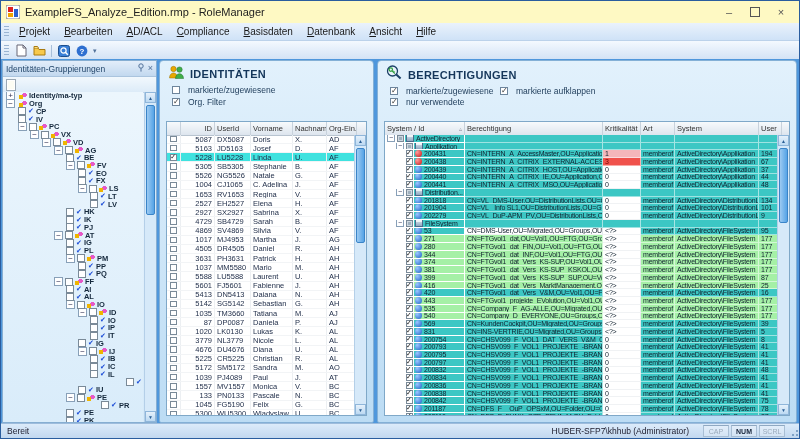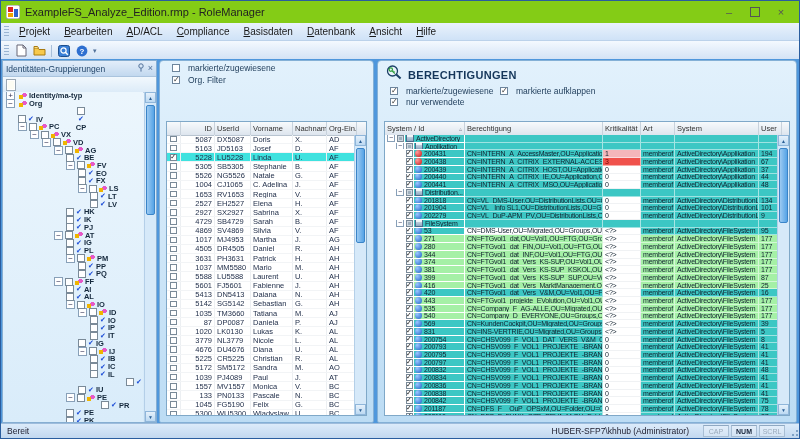--- a/index.html
+++ b/index.html
@@ -1,18 +1,18 @@
 <!DOCTYPE html>
 <html><head>
 <meta charset="utf-8">
 <style>
   html,body{margin:0;padding:0;background:#9fb6cc;font-family:"Liberation Sans",sans-serif;}
   .window{position:relative;width:800px;height:439px;background:#4f97dc;border:1px solid #2a5d9e;box-sizing:border-box;overflow:hidden;}
   
-  .titlebar{height:22px;background:#84cc16;display:flex;align-items:center;padding:0 5px;box-sizing:border-box;justify-content:center;}
+  .titlebar{height:22px;background:#fef9c3;display:flex;align-items:center;padding:0 5px;box-sizing:border-box;justify-content:center;}
   .appicon{width:14px;height:14px;margin-right:5px;flex:none;}
   .title{font-size:11px;color:#222;white-space:nowrap;}
   .winbtns{margin-left:auto;display:flex;}
   .wbtn{width:26px;height:18px;display:flex;align-items:center;justify-content:center;color:#555;font-size:11px;cursor:default;}
   .maxglyph{width:8px;height:8px;border:1px solid #555;display:inline-block;}
   
   .menubar{height:17px;background:linear-gradient(#eaf2fc,#cfe2f7);display:flex;align-items:center;font-size:10px;color:#1a1a1a;border-bottom:1px solid #bcd2ea;}
   .grip{width:5px;height:11px;margin:0 3px;background:repeating-linear-gradient(#9ab4d2 0 1px,transparent 1px 3px);flex:none;}
   .menu-item{padding:1px 7px;white-space:nowrap;}
   .menu-item::first-letter{text-decoration:underline;}
@@ -186,21 +186,21 @@
           <div class="trow" style="padding-left: 3px;">
             <span class="exp">+</span>
             <span class="grpicon"></span>
             <span class="tlabel">Identity/ma-typ</span>
           </div>
           <div class="trow" style="padding-left: 3px;">
             <span class="exp">−</span>
             <span class="grpicon"></span>
             <span class="tlabel">Org</span>
           </div>
-          <div class="trow" style="padding-left: 15px; flex-direction: column;">
+          <div class="trow" style="padding-left: 15px;">
             <span class="cb"></span>
             <span class="bluecheck">✔</span>
             <span class="tlabel">CP</span>
           </div>
           <div class="trow" style="padding-left: 15px;">
             <span class="cb"></span>
             <span class="bluecheck">✔</span>
             <span class="tlabel">IV</span>
           </div>
           <div class="trow" style="padding-left: 15px;">
@@ -413,20 +413,31 @@
           </div>
         </div>
       <div class="vscroll" style="right:0;top:31px;bottom:0;">
         <div class="sarrow">▲</div>
         <div class="sthumb" style="top:13px;height:110px;"></div>
         <div class="sarrow" style="position:absolute;bottom:0;left:0;right:0;">▼</div>
       </div>
     </section>
 
     <section class="panel midp bluep">
+      <div class="caption">
+        <span>
+          <svg width="17" height="14" viewBox="0 0 17 14">
+              <circle cx="5.5" cy="4" r="2.7" fill="#e8a800" stroke="#9a7000" stroke-width=".5"></circle>
+              <path d="M1.5 13 c0-3.4 2-5 4-5 s4 1.6 4 5 z" fill="#e8a800" stroke="#9a7000" stroke-width=".5"></path>
+              <circle cx="11.5" cy="4.6" r="2.7" fill="#3fae49" stroke="#1f6f28" stroke-width=".5"></circle>
+              <path d="M7.5 13.6 c0-3.4 2-4.9 4-4.9 s4 1.5 4 4.9 z" fill="#3fae49" stroke="#1f6f28" stroke-width=".5"></path>
+            </svg>
+        </span>
+        <span class="caption-title">IDENTITÄTEN</span>
+      </div>
       <div class="filters">
           <label class="filter-item">
             <span class="fcb"></span>
             <span>markierte/zugewiesene</span>
           </label>
           <label class="filter-item">
             <span class="fcb on"></span>
             <span>Org. Filter</span>
           </label>
         </div>

